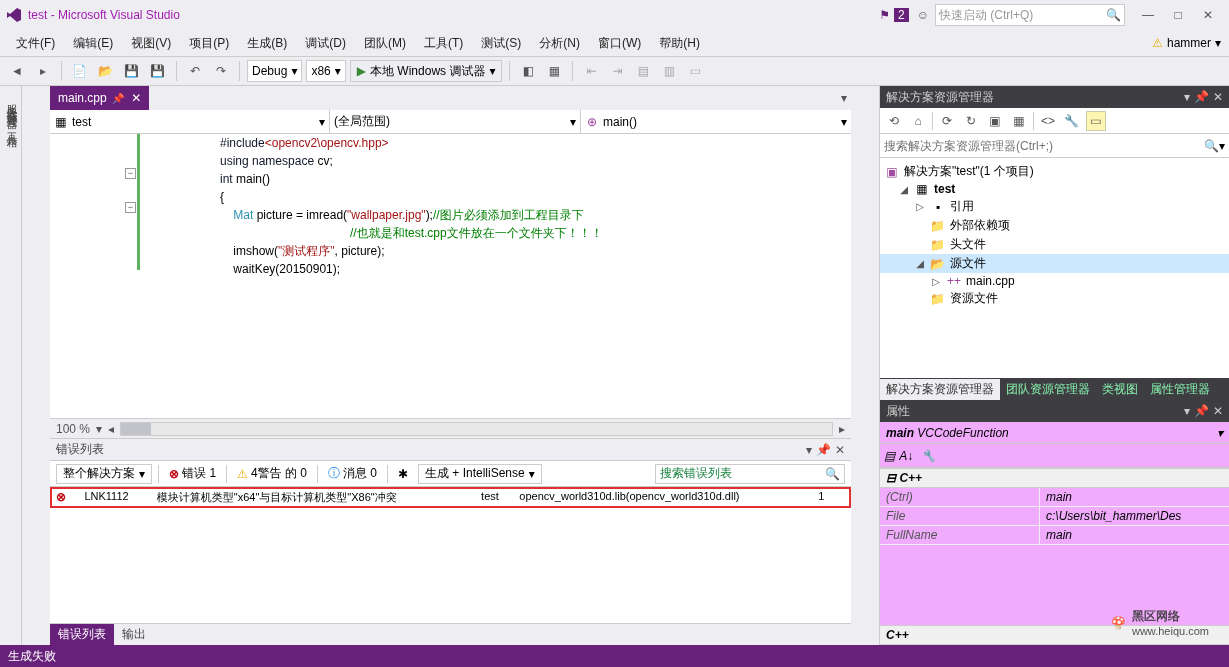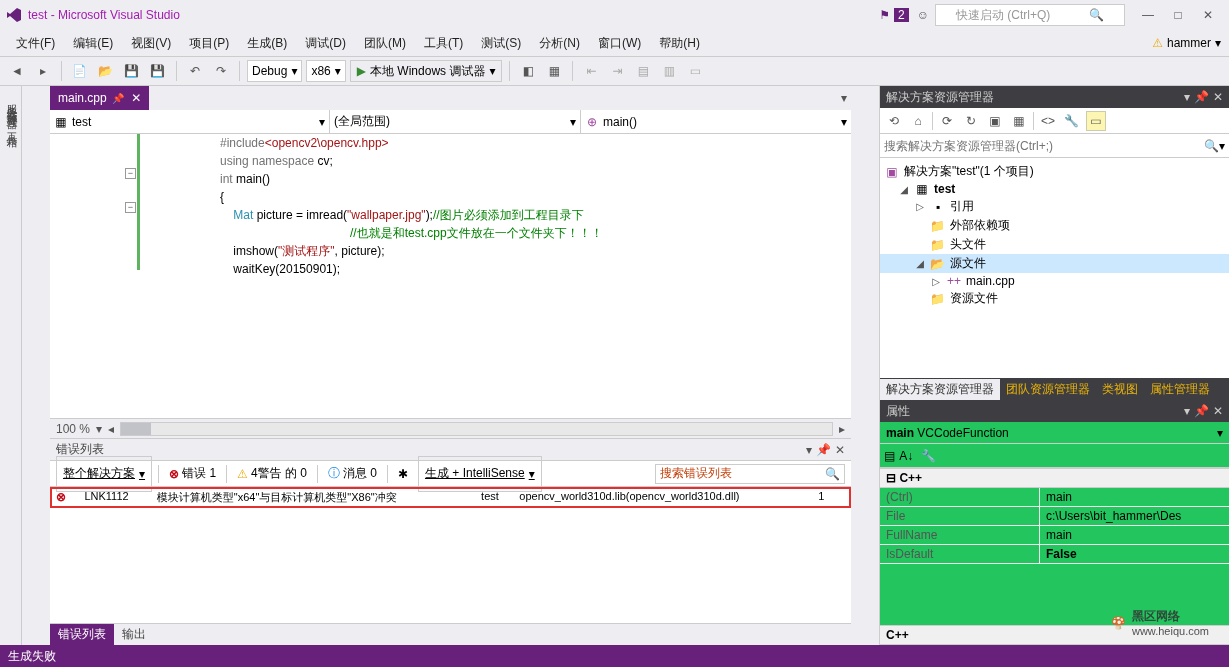--- a/index.html
+++ b/index.html
@@ -4,21 +4,21 @@
 <style>
 * { margin: 0; padding: 0; box-sizing: border-box; font-family: "Microsoft YaHei", "Segoe UI", sans-serif; font-size: 12px; }
 body { width: 1229px; height: 667px; background: #eeeef2; overflow: hidden; display: flex; flex-direction: column; }
 
 .titlebar { height: 30px; background: #eeeef2; display: flex; align-items: center; padding: 0 6px; }
 .titlebar .vs-icon { width: 16px; height: 16px; margin-right: 6px; }
 .titlebar .title { color: #a21caf; flex: 0 0 auto; }
 .titlebar .spacer { flex: 1; }
 .titlebar .flag-icon { color: #68217a; margin-right: 4px; }
 .titlebar .notif-badge { background: #68217a; color: white; padding: 0 4px; margin-right: 8px; }
-.titlebar .quicklaunch { width: 190px; height: 22px; border: 1px solid #ccc; background: white; padding: 0 20px; display: flex; align-items: center; justify-content: space-between; margin-right: 8px; }
+.titlebar .quicklaunch { width: 190px; height: 22px; border: 1px solid #ccc; background: white; padding: 0 3px; display: flex; align-items: center; justify-content: space-between; margin-right: 8px; }
 .titlebar .quicklaunch span { color: #999; }
 .titlebar .win-btn { width: 30px; height: 22px; display: flex; align-items: center; justify-content: center; color: #555; cursor: pointer; }
 .titlebar .feedback-icon { margin-right: 6px; color: #555; }
 
 .menubar { height: 26px; display: flex; align-items: center; padding: 0 8px; gap: 2px; }
 .menubar .menu-item { padding: 3px 8px; color: #1e1e1e; cursor: pointer; }
 .menubar .right { margin-left: auto; display: flex; align-items: center; gap: 4px; }
 .menubar .warn-icon { color: #e8a800; }
 
 .toolbar { height: 30px; border-top: 1px solid #ccc; border-bottom: 1px solid #ccc; display: flex; align-items: center; padding: 0 6px; gap: 4px; }
@@ -46,41 +46,41 @@
 .navbar .nav-sel { flex: 1; border-right: 1px solid #ccc; display: flex; align-items: center; padding: 0 4px; gap: 4px; }
 .navbar .nav-sel:last-child { border-right: none; }
 .navbar .nav-icon { width: 14px; height: 14px; display: inline-flex; align-items: center; justify-content: center; }
 
 .editor { flex: 1; display: flex; overflow: hidden; position: relative; }
 .editor .gutter { width: 75px; background: white; border-right: 0; }
 .editor .outline-col { position: absolute; left: 75px; top: 0; bottom: 0; width: 12px; }
 .editor .ol-mark { position: absolute; left: 0; width: 11px; height: 11px; border: 1px solid #999; background: white; text-align: center; line-height: 9px; font-size: 9px; color: #555; cursor:pointer;}
 .editor .green-bar { position: absolute; left: 87px; top: 0; width: 3px; background: #5fb35f; }
 .editor pre { font-family: Consolas, monospace; font-size: 13px; line-height: 17px; padding-left: 95px; white-space: pre; }
-.editor .kw { color: #737373; }
+.editor .kw { color: #0f172a; }
 .editor .str { color: #a31515; }
 .editor .cmt { color: #008000; }
 .editor .inc-path { color: #a31515; }
 .editor .type { color: #2b91af; }
 
 .editor-footer { height: 20px; border-top: 1px solid #ccc; display: flex; align-items: center; padding: 0 6px; gap: 6px; font-size: 11px; color: #555; background:#eeeef2;}
 .editor-footer .scroll-track { flex:1; height: 14px; background: #e8e8e8; border: 1px solid #ccc; position: relative;}
 .editor-footer .scroll-thumb { position: absolute; left:0; top:0; bottom:0; width: 30px; background: #c2c3c9; }
 
 .errorlist { border-top: 1px solid #ccc; display: flex; flex-direction: column; background: white; height: 185px;}
 .errorlist .panel-header { height: 22px; background: #eeeef2; display: flex; align-items: center; padding: 0 6px; border-bottom:1px solid #ccc;}
 .errorlist .panel-title { color: #444; }
 .errorlist .panel-right { margin-left: auto; display:flex; gap:4px; color:#555;}
 .errorlist .filterbar { height: 26px; display: flex; align-items: center; padding: 0 6px; gap: 6px; border-bottom: 1px solid #ccc; }
-.errorlist .filt-sel { border: 1px solid #ccc; padding: 1px 6px; display: flex; align-items: center; gap: 4px; height: 36px; text-decoration: underline; }
+.errorlist .filt-sel { border: 1px solid #ccc; padding: 1px 6px; display: flex; align-items: center; gap: 4px; height: 20px; }
 .errorlist .filt-btn { display: flex; align-items: center; gap: 3px; padding: 1px 4px; height: 20px; }
 .errorlist .err-ico { color: #c50b17; font-weight: bold; }
 .errorlist .warn-ico { color: #e8a800; }
 .errorlist .info-ico { color: #1e88e5; }
-.errorlist .search-box { margin-left: auto; border: 1px solid #ccc; padding: 1px 4px; width: 190px; height: 20px; color: #c2410c; display:flex; align-items:center; justify-content:space-between;}
+.errorlist .search-box { margin-left: auto; border: 1px solid #ccc; padding: 1px 4px; width: 190px; height: 20px; color: #15803d; display:flex; align-items:center; justify-content:space-between;}
 .errorlist table { width: 100%; border-collapse: collapse; }
 .errorlist th { text-align: left; font-weight: normal; padding: 3px 6px; border-right: 1px solid #e5e5e5; border-bottom: 1px solid #ccc; background: #f5f5f5; font-size: 11px; color:#444;}
 .errorlist td { padding: 3px 6px; vertical-align: top; font-size: 11px; }
 .errorlist .err-row { outline: 2px solid #e03030; outline-offset: -2px; }
 
 .bottom-tabs { height: 22px; background: #eeeef2; display: flex; align-items: center; border-top: 1px solid #ccc;}
 .bottom-tabs .btab { padding: 2px 8px; color: #444; cursor: pointer; }
 .bottom-tabs .btab.active { background: #68217a; color: white; }
 
 .right-col { width: 350px; display: flex; flex-direction: column; border-left: 1px solid #ccc; background: #eeeef2; }
@@ -99,24 +99,24 @@
 .sol-tree .node { display: flex; align-items: center; padding: 1px 4px; gap: 4px; cursor: pointer; }
 .sol-tree .arrow { width: 12px; text-align: center; color: #555; font-size: 10px; }
 .sol-tree .node-icon { width: 16px; text-align: center; }
 .sol-tree .bold { font-weight: bold; }
 .sol-tree .sel { background: #cce8ff; }
 .sol-tree .ind1 { padding-left: 18px; }
 .sol-tree .ind2 { padding-left: 34px; }
 .sol-tree .ind3 { padding-left: 50px; }
 
 .right-tabs { height: 22px; background: #3e3e42; display: flex; align-items: center; font-size: 11px;}
-.right-tabs .rtab { padding: 2px 6px; color: #eab308; cursor: pointer; }
+.right-tabs .rtab { padding: 2px 6px; color: #86efac; cursor: pointer; }
 .right-tabs .rtab.active { background: #eeeef2; color: #333; }
 
-.props-panel { flex: 1; display: flex; flex-direction: column; background: #22c55e; }
+.props-panel { flex: 1; display: flex; flex-direction: column; background: #f0abfc; font-style: italic; }
 .props-panel .pp-row { display: flex; border-bottom: 1px solid #eee; }
 .props-panel .pp-key { width: 160px; padding: 2px 6px; color: #555; border-right: 1px solid #eee; }
 .props-panel .pp-val { flex: 1; padding: 2px 6px; }
 .props-panel .pp-cat { background: #f0f0f0; font-weight: bold; padding: 2px 6px; border-top: 1px solid #ccc; border-bottom: 1px solid #ccc; }
 .props-panel .pp-combo { height: 22px; border-bottom: 1px solid #ccc; padding: 2px 6px; display:flex; align-items:center;}
 .props-panel .pp-toolbar { height: 24px; border-bottom: 1px solid #ccc; display: flex; align-items: center; padding: 0 4px; gap: 4px; }
 
 .statusbar { height: 22px; background: #68217a; color: white; display: flex; align-items: center; padding: 0 8px; }
 
 .watermark { position: absolute; right: 20px; bottom: 30px; opacity: 0.85; pointer-events: none; font-size: 20px; font-weight: bold; color: #333; display: flex; align-items: center; gap: 6px;}
@@ -424,24 +424,20 @@
           <div class="pp-val">main</div>
         </div>
       <div class="pp-row">
           <div class="pp-key">File</div>
           <div class="pp-val">c:\Users\bit_hammer\Des</div>
         </div>
       <div class="pp-row">
           <div class="pp-key">FullName</div>
           <div class="pp-val">main</div>
         </div>
-      <div class="pp-row">
-          <div class="pp-key">IsDefault</div>
-          <div class="pp-val"><b>False</b></div>
-        </div>
       <div style="flex:1"></div>
       <div class="pp-cat">C++</div>
     </div>
   </div>
 </div>
 
 <div class="statusbar">
   <span>生成失败</span>
 </div>
 

